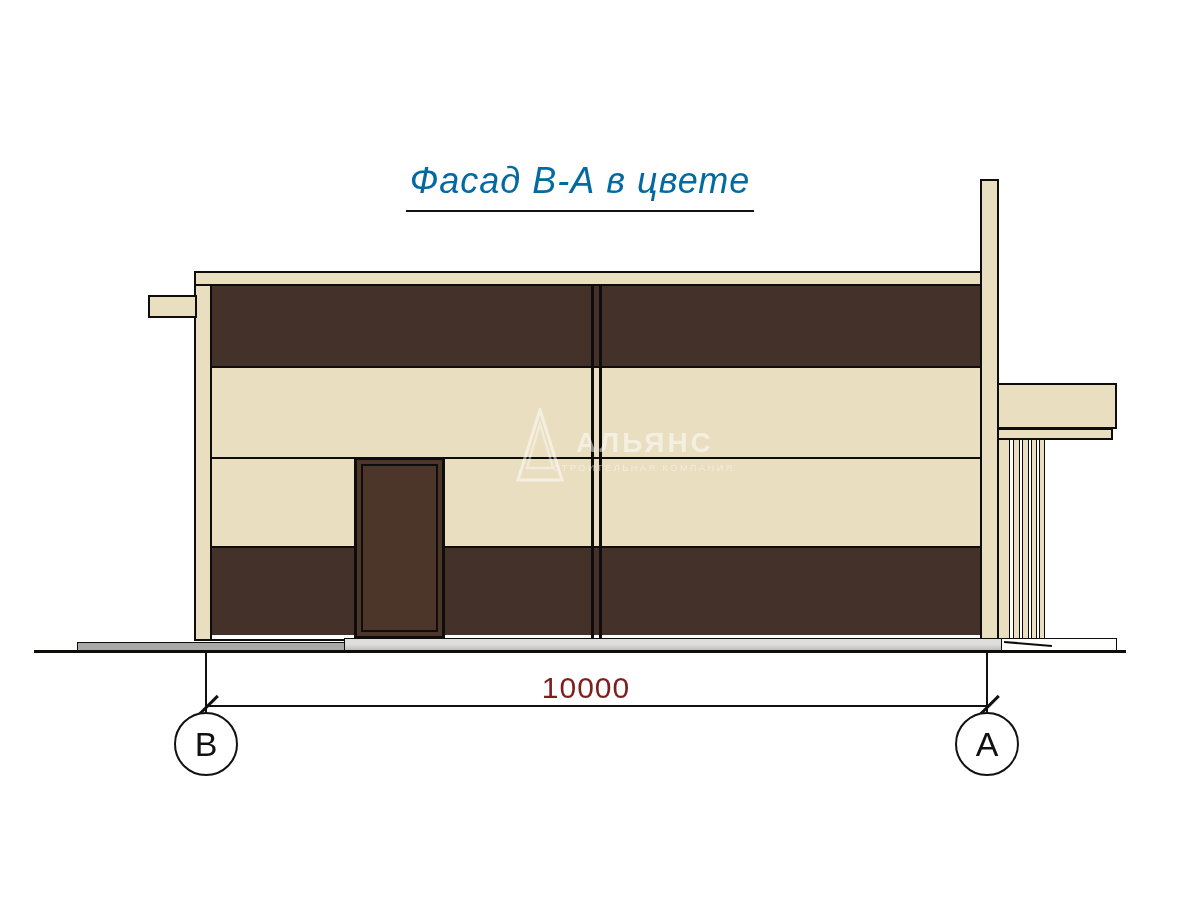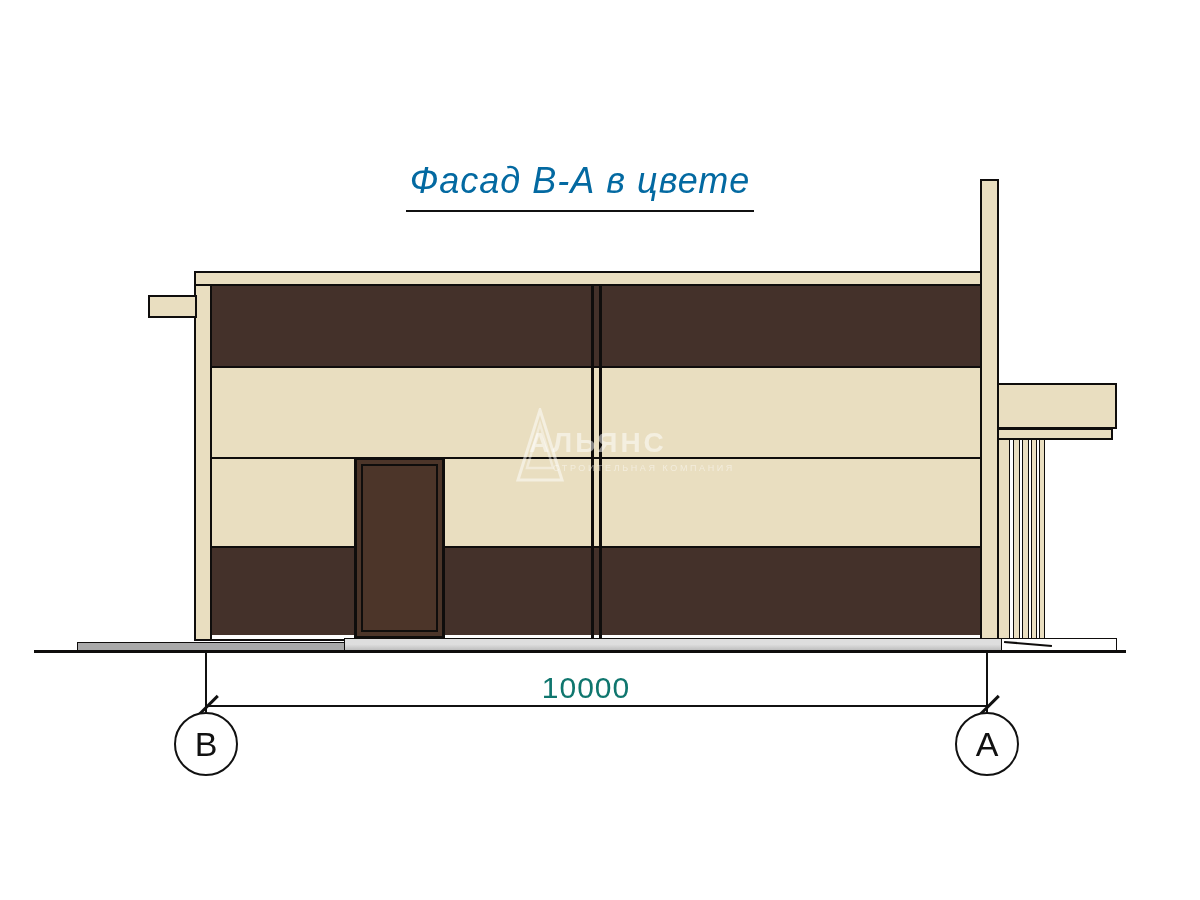--- a/index.html
+++ b/index.html
@@ -52,28 +52,28 @@
   .apron-step{left:1004px;top:643px;width:48px;height:2px;background:var(--ink);
     transform:rotate(5deg);z-index:12;}
   .ground-line{left:34px;top:650px;width:1092px;height:3px;background:var(--ink);z-index:13;}
   
   .ext-line{top:652px;width:2px;height:62px;background:#111;z-index:14;}
   .ext-l{left:205px;}.ext-r{left:986px;}
   .dim-line{left:205px;top:705px;width:783px;height:2px;background:#111;z-index:14;}
   .tick{top:705px;width:30px;height:2.5px;background:#111;transform:rotate(-45deg);z-index:15;}
   .tick-l{left:192px;}.tick-r{left:973px;}
   .dim-text{left:486px;top:671px;width:200px;text-align:center;font-size:30px;
-    color:#0f766e;letter-spacing:1px;z-index:15;}
+    color:#7f1d1d;letter-spacing:1px;z-index:15;}
   .axis-circle{top:712px;width:64px;height:64px;border:2.5px solid #111;border-radius:50%;
     background:#fff;display:flex;align-items:center;justify-content:center;
     font-size:34px;color:#111;z-index:16;}
   .axis-b{left:174px;}.axis-a{left:955px;}
   
   .wm{z-index:20;pointer-events:none;}
-  .wm-brand{left:529px;top:427px;font-size:28px;font-weight:bold;
+  .wm-brand{left:576px;top:427px;font-size:28px;font-weight:bold;
     color:rgba(255,255,255,0.5);letter-spacing:3px;}
   .wm-tagline{left:553px;top:463px;font-size:9px;color:rgba(255,255,255,0.45);
     letter-spacing:2.6px;}
   .wm-logo{left:516px;top:408px;width:48px;height:74px;}
 </style>
 </head>
 <body>
 
 <div class="abs title-wrap">
   <span class="title-text">Фасад В-А в цвете</span>

